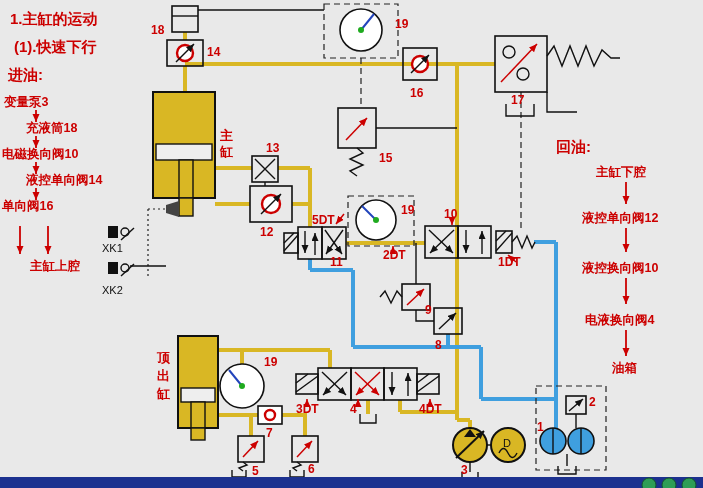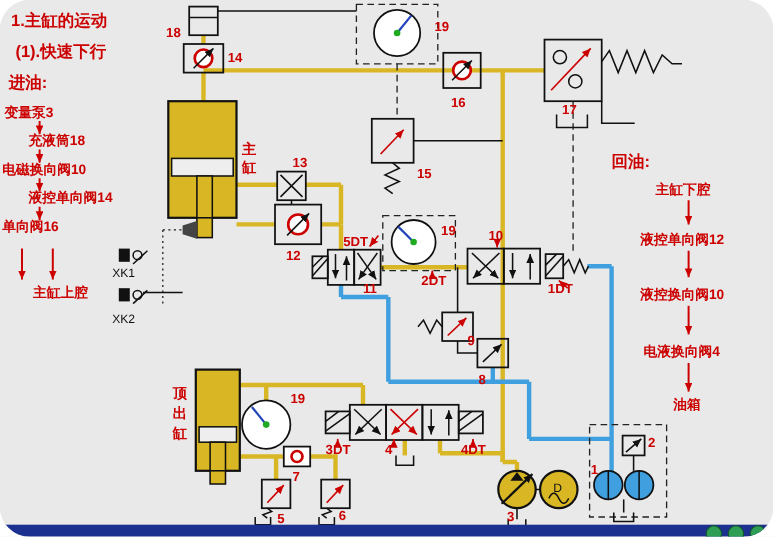--- a/index.html
+++ b/index.html
@@ -1,21 +1,21 @@
 <!DOCTYPE html>
 <html style="--background: #e9e9e9; --pressure-line: #d9b724; --return-line: #3f9fdf; --label-red: #cc0000; --taskbar: #1c318f; --nav-green: #2f9e55;"><head>
 <meta charset="utf-8">
 <style>
   :root{
     --background:#e9e9e9; --pressure-line:#d9b724; --return-line:#3f9fdf;
     --label-red:#cc0000; --taskbar:#1c318f; --nav-green:#2f9e55;
   }
   html,body{margin:0;padding:0;}
   body{font-family:"Liberation Sans",sans-serif;}
-  .stage{position:relative;width:703px;height:488px;background:var(--background);overflow:hidden;border-radius:27px;}
+  .stage{position:relative;width:703px;height:488px;background:var(--background);overflow:hidden;}
   svg{position:absolute;left:0;top:0;}
   svg text{font-family:"Liberation Sans",sans-serif;}
   .py{stroke:var(--pressure-line);stroke-width:4;fill:none;}
   .pb{stroke:var(--return-line);stroke-width:4;fill:none;}
   .k{stroke:#111;stroke-width:1.4;fill:none;}
   .k2{stroke:#111;stroke-width:2;fill:none;}
   .dash{stroke:#222;stroke-width:1.2;stroke-dasharray:6 4;fill:none;}
   .dot{stroke:#222;stroke-width:1.2;stroke-dasharray:2 3;fill:none;}
   .box{fill:none;stroke:#111;stroke-width:1.6;}
   .boxw{fill:#ffffff;stroke:#111;stroke-width:1.6;}

